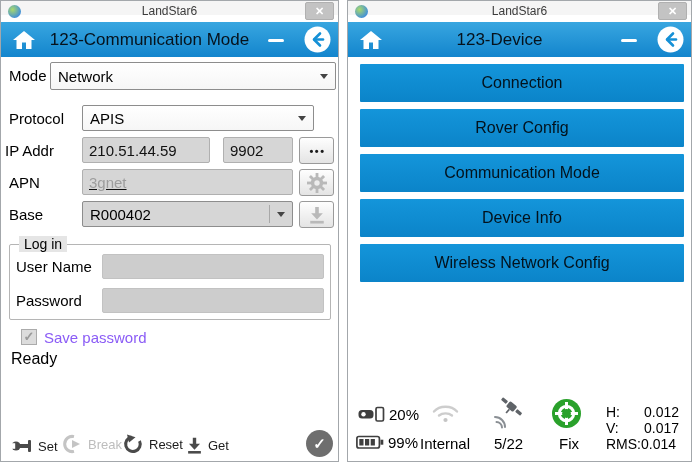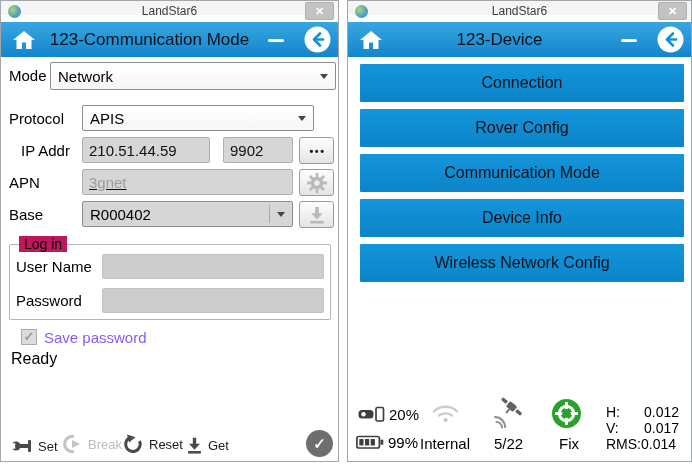--- a/index.html
+++ b/index.html
@@ -31,21 +31,21 @@
   .combo-sep { width:1px; height:18px; background:#a8a8a8; margin-right:7px; }
   .combo.gray { background:#d6d6d6; }
   .ginput { position:absolute; background:#d6d6d6; border:1px solid #b0b0b0; border-radius:2px; height:26px;
             font-size:15px; padding:0 6px; font-family:inherit; color:#111; }
   .ginput::placeholder { color:#9d9d9d; opacity:1; }
   .ginput.login { background:#cdcdcd; border-color:#c2c2c2; }
   .sqbtn { position:absolute; width:35px; height:27px; background:linear-gradient(#fefefe,#e4e4e4);
            border:1px solid #9a9a9a; border-radius:3px; display:flex; align-items:center; justify-content:center; }
   .dots { font-size:11px; letter-spacing:1.5px; color:#1a1a1a; font-weight:bold; padding-left:2px; }
   .groupbox { position:absolute; left:8px; top:243px; width:322px; height:76px; border:1px solid #b5b5b5; border-radius:2px; }
-  .gbLegend { position:absolute; top:-9px; left:9px; background:#be185d; padding:0 5px; font-size:14px; color:#000; }
+  .gbLegend { position:absolute; top:-9px; left:9px; background:#e5e5e5; padding:0 5px; font-size:14px; color:#000; }
   .cb { position:absolute; left:20px; top:328px; width:16px; height:16px; background:#dcdcdc; border:1px solid #ababab;
         color:#9a9a9a; font-size:13px; line-height:14px; text-align:center; font-weight:bold; }
   .cblabel { position:absolute; left:43px; top:328px; font-size:15px; color:#8b5cf6; }
   .ready { position:absolute; left:10px; top:349px; font-size:16px; color:#000; }
   
   .tbi { position:absolute; bottom:7px; display:flex; align-items:center; gap:5px; font-size:13px; color:#1c1c1c; }
   .tbi.disabled { color:#bdbdbd;align-items:center; }
   .confirmbtn { position:absolute; right:5px; bottom:4px; width:27px; height:27px; border-radius:50%; background:#6e6e6e;
                 color:#fff; font-size:15px; font-weight:bold; display:flex; align-items:center; justify-content:center; }
   
@@ -92,21 +92,21 @@
     <span class="val">Network</span>
     <span class="caret"></span>
   </div>
 
   <span class="flabel" style="left:8px;top:109px">Protocol</span>
   <div class="combo" style="left:81px;top:104px;width:232px;height:26px">
     <span class="val">APIS</span>
     <span class="caret"></span>
   </div>
 
-  <span class="flabel" style="left:20px;top:141px">IP Addr</span>
+  <span class="flabel" style="left:4px;top:141px">IP Addr</span>
   <input class="ginput" style="left: 81px; top: 136px; width: 128px;" value="210.51.44.59">
   <input class="ginput" style="left: 222px; top: 136px; width: 70px;" value="9902">
   <div class="sqbtn" style="left:298px;top:136px">
     <span class="dots">•••</span>
   </div>
 
   <span class="flabel" style="left:8px;top:173px">APN</span>
   <input class="ginput" style="left: 81px; top: 168px; width: 211px; text-decoration: underline;" disabled="" placeholder="3gnet">
   <div class="sqbtn" style="left:298px;top:168px">
     <svg width="20" height="20" viewBox="0 0 20 20">

